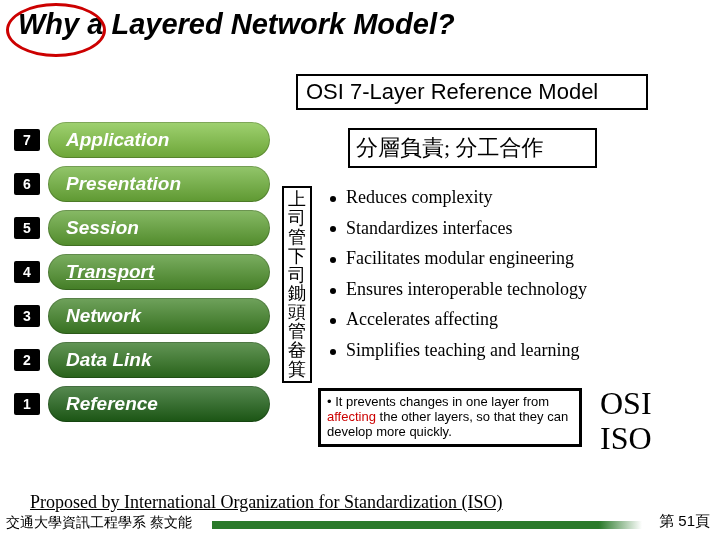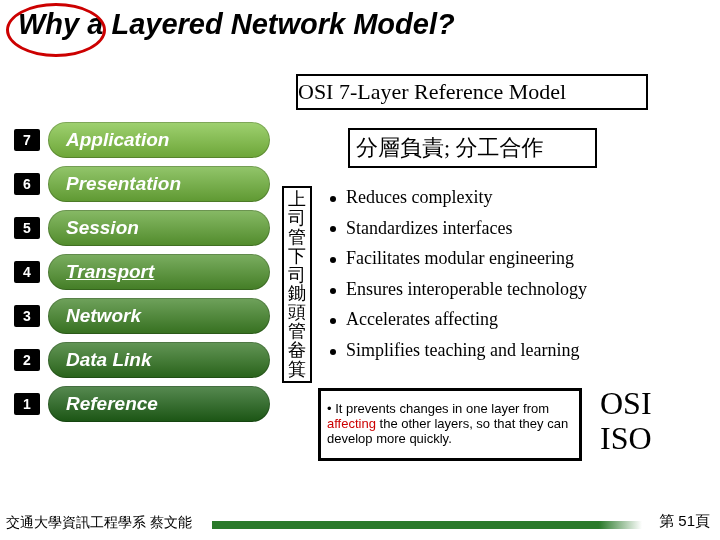--- a/index.html
+++ b/index.html
@@ -1,30 +1,30 @@
 <!DOCTYPE html>
 <html><head>
 <meta charset="utf-8">
 <style>
   * { box-sizing: border-box; margin: 0; padding: 0; }
   body { width: 720px; height: 540px; font-family: Arial, sans-serif; background: #fff; position: relative; overflow: hidden; }
   .slide { width: 100%; height: 100%; position: relative; padding: 4px 8px; }
   .title-behind { position: absolute; left: 18px; top: 8px; font-size: 29px; font-weight: 900; font-style: italic; color: #000; z-index: 0; }
   .title-circle-abs { position: absolute; left: 6px; top: 3px; width: 100px; height: 54px; border: 3px solid #c00; border-radius: 50%; z-index: 2; background: transparent; }
-  .subtitle-box { position: absolute; left: 296px; top: 74px; width: 352px; height: 36px; border: 2px solid #000; font-size: 22px; display: flex; align-items: center; font-family: Liberation Serif, serif; }
+  .subtitle-box { position: absolute; left: 296px; top: 74px; width: 352px; height: 36px; border: 2px solid #000; font-size: 22px; display: flex; align-items: center; padding-left: 8px; font-family: Liberation Sans, sans-serif; }
   .cn-box1 { position: absolute; left: 348px; top: 128px; width: 249px; height: 40px; border: 2px solid #000; font-size: 22px; display: flex; align-items: center; padding-left: 6px; font-family: "Microsoft JhengHei", serif; }
   .layers { position: absolute; left: 14px; top: 122px; width: 256px; }
   .layer-row { display: flex; align-items: center; gap: 8px; margin-bottom: 8px; }
   .layer-num { width: 26px; height: 22px; background: #000; color: #fff; font-size: 14px; font-weight: bold; display: flex; align-items: center; justify-content: center; border-radius: 2px; }
   .layer-pill { flex: 1; height: 36px; border-radius: 18px; color: #fff; font-size: 19px; font-weight: bold; font-style: italic; display: flex; align-items: center; padding-left: 18px; background: linear-gradient(to bottom, rgba(255,255,255,.25), rgba(0,0,0,.15)); box-shadow: inset 0 0 0 1px rgba(0,0,0,.2); text-align: right; }
   .cn-vert { position: absolute; left: 282px; top: 186px; width: 30px; border: 2px solid #000; font-size: 18px; line-height: 1.05; text-align: center; padding: 2px 0; font-family: "Microsoft JhengHei", serif; }
   .benefits { position: absolute; left: 330px; top: 182px; font-size: 18px; font-family: "Times New Roman", serif; line-height: 1.7; }
   .benefits li { list-style: none; }
   .b-bullet { display:inline-block; width:6px; height:6px; border-radius:50%; background:#000; vertical-align: middle; margin-right:10px; }
-  .note-box { position: absolute; left: 318px; top: 388px; width: 264px; border: 3px solid #000; font-size: 13px; font-family: Arial, sans-serif; padding: 11px 6px; line-height: 1.15; }
+  .note-box { position: absolute; left: 318px; top: 388px; width: 264px; border: 3px solid #000; font-size: 13px; font-family: Arial, sans-serif; padding: 4px 6px; line-height: 1.15; }
   .note-box .aff { color: #c00; }
   .osi-iso { position: absolute; left: 600px; top: 386px; font-size: 32px; font-family: "Times New Roman", serif; line-height: 1.1; }
   .footer-prop { position: absolute; left: 30px; top: 492px; font-size: 18px; font-family: "Times New Roman", serif; text-decoration: underline; }
   .footer-cn { position: absolute; left: 6px; top: 514px; font-size: 14px; font-family: "Microsoft JhengHei", sans-serif; }
   .footer-bar { position: absolute; left: 212px; top: 521px; width: 430px; height: 8px; background: linear-gradient(to right, #2a7a2a 0%, #2a7a2a 90%, rgba(42,122,42,0) 100%); }
   .footer-page { position: absolute; right: 10px; top: 512px; font-size: 15px; font-family: "Microsoft JhengHei", sans-serif; }
 </style>
 </head>
 <body>
 
@@ -90,16 +90,17 @@
 
   <div class="note-box">
     <span>• It prevents changes in one layer from </span><span class="aff">affecting</span><span> the other layers, so that they can develop more quickly.</span>
   </div>
 
   <div class="osi-iso">
     <div>OSI</div>
     <div>ISO</div>
   </div>
 
+  <div class="footer-prop">Proposed by International Organization for Standardization (ISO)</div>
   <div class="footer-cn">交通大學資訊工程學系 蔡文能</div>
   <div class="footer-bar"></div>
   <div class="footer-page">第 51頁</div>
 </div>
 
 </body></html>

